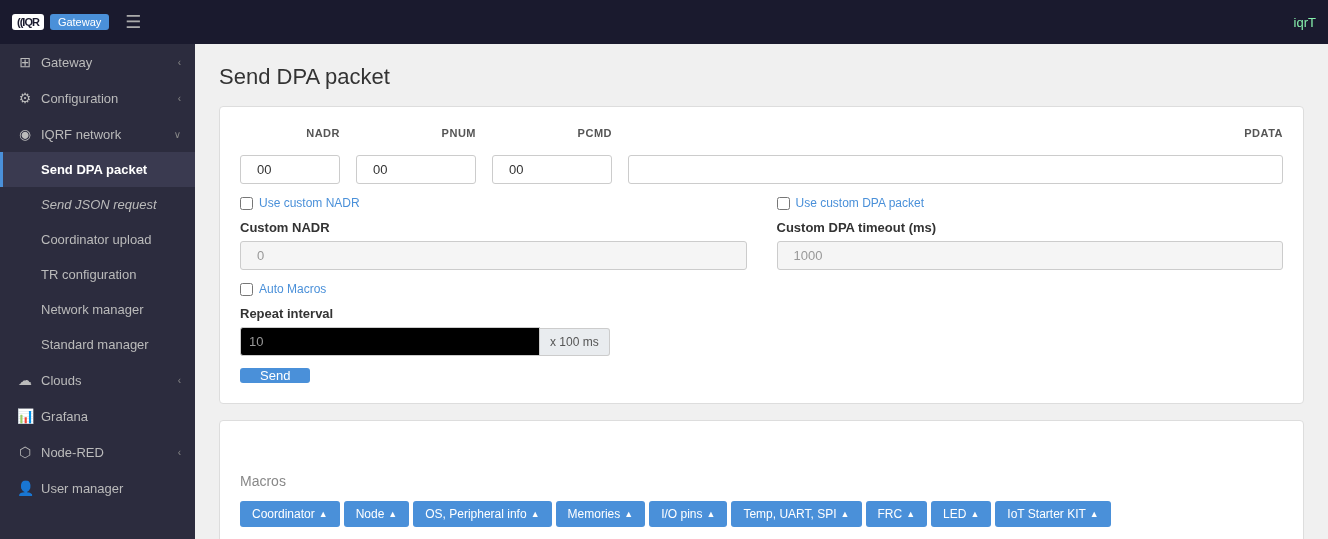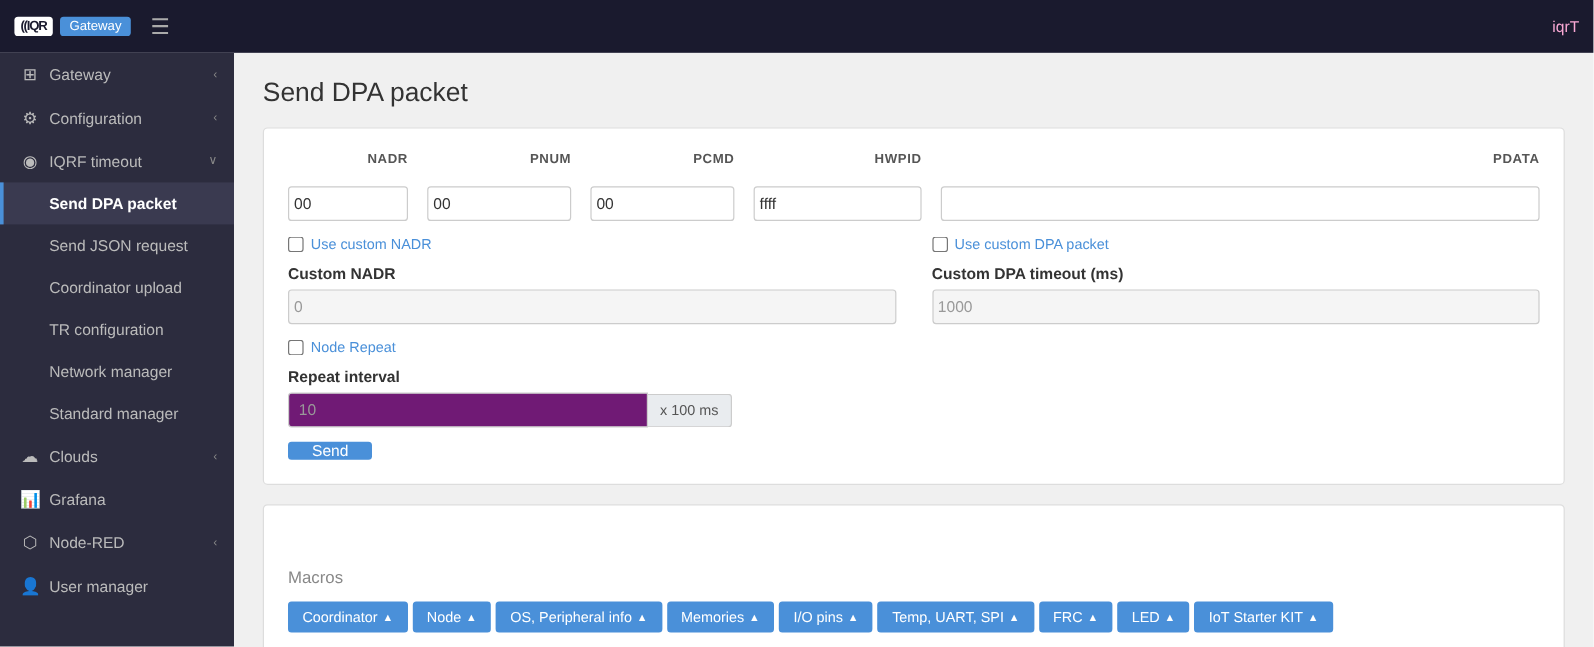--- a/index.html
+++ b/index.html
@@ -37,21 +37,21 @@
       padding: 2px 8px;
       font-size: 11px;
     }
     .navbar-hamburger {
       font-size: 18px;
       cursor: pointer;
       color: #aaa;
       margin-right: auto;
     }
     .navbar-user {
-      color: #f9a8d4;
+      color: #86efac;
       font-size: 13px;
       cursor: pointer;
     }
 
     
     .layout {
       display: flex;
       flex: 1;
       overflow: hidden;
     }
@@ -140,21 +140,21 @@
     .form-label {
       font-size: 11px;
       font-weight: 600;
       color: #555;
       text-transform: uppercase;
       letter-spacing: 0.5px;
     }
     .form-input {
       border: 1px solid #ccc;
       border-radius: 3px;
-      padding: 6px 4px;
+      padding: 6px 16px;
       font-size: 13px;
       color: #333;
       width: 100%;
       outline: none;
     }
     .form-input.disabled { background: #f5f5f5; color: #999; }
 
     .input-nadr { width: 100px; }
     .input-pnum { width: 120px; }
     .input-pcmd { width: 120px; }
@@ -192,21 +192,21 @@
       display: flex;
       align-items: center;
       gap: 0;
     }
     .interval-input {
       border: 1px solid #ccc;
       border-radius: 3px 0 0 3px;
       padding: 6px 8px;
       font-size: 13px;
       color: #999;
-      background: #701a75;
+      background: #000000;
       width: 300px;
       outline: none;
     }
     .interval-suffix {
       background: #e9ecef;
       border: 1px solid #ccc;
       border-left: none;
       border-radius: 0 3px 3px 0;
       padding: 6px 10px;
       font-size: 12px;
@@ -282,28 +282,28 @@
     <div class="sidebar-item">
       <div class="sidebar-item-inner">
         <span class="sidebar-icon">⚙</span>
         <span>Configuration</span>
       </div>
       <span class="sidebar-chevron">‹</span>
     </div>
     <div class="sidebar-item">
       <div class="sidebar-item-inner">
         <span class="sidebar-icon">◉</span>
-        <span>IQRF timeout</span>
+        <span>IQRF network</span>
       </div>
       <span class="sidebar-chevron">∨</span>
     </div>
     <div class="sidebar-item active" style="padding-left:38px;">
       <span>Send DPA packet</span>
     </div>
-    <div class="sidebar-item" style="padding-left:38px;">
+    <div class="sidebar-item" style="padding-left:38px;font-style:italic;">
       <span>Send JSON request</span>
     </div>
     <div class="sidebar-item" style="padding-left:38px;">
       <span>Coordinator upload</span>
     </div>
     <div class="sidebar-item" style="padding-left:38px;align-items:flex-end;">
       <span>TR configuration</span>
     </div>
     <div class="sidebar-item" style="padding-left:38px;">
       <span>Network manager</span>
@@ -349,45 +349,41 @@
           <label class="form-label">NADR</label>
           <input type="text" class="form-input input-nadr" value="00" style="">
         </div>
         <div class="form-group">
           <label class="form-label">PNUM</label>
           <input type="text" class="form-input input-pnum" value="00" style="">
         </div>
         <div class="form-group">
           <label class="form-label">PCMD</label>
           <input type="text" class="form-input input-pcmd" value="00" style="">
-        </div>
-        <div class="form-group">
-          <label class="form-label">HWPID</label>
-          <input type="text" class="form-input input-hwpid" value="ffff" style="">
         </div>
         <div class="form-group pdata">
           <label class="form-label">PDATA</label>
           <input type="text" class="form-input" value="" style="">
         </div>
       </div>
 
       <div class="two-col">
         <div class="col-left">
           
           <div class="checkbox-row">
             <input type="checkbox" id="customNadr" style="">
             <label for="customNadr">Use custom NADR</label>
           </div>
           <div class="custom-label">Custom NADR</div>
           <input type="text" class="form-input disabled" style="width: 100%; margin-bottom: 12px;" value="0">
 
           
           <div class="checkbox-row">
             <input type="checkbox" id="autoRepeat" style="">
-            <label for="autoRepeat">Node Repeat</label>
+            <label for="autoRepeat">Auto Macros</label>
           </div>
           <div class="custom-label">Repeat interval</div>
           <div class="interval-row">
             <input type="text" class="interval-input" value="10" style="">
             <span class="interval-suffix">x 100 ms</span>
           </div>
 
           <button class="send-btn">Send</button>
         </div>
         <div class="col-right">

